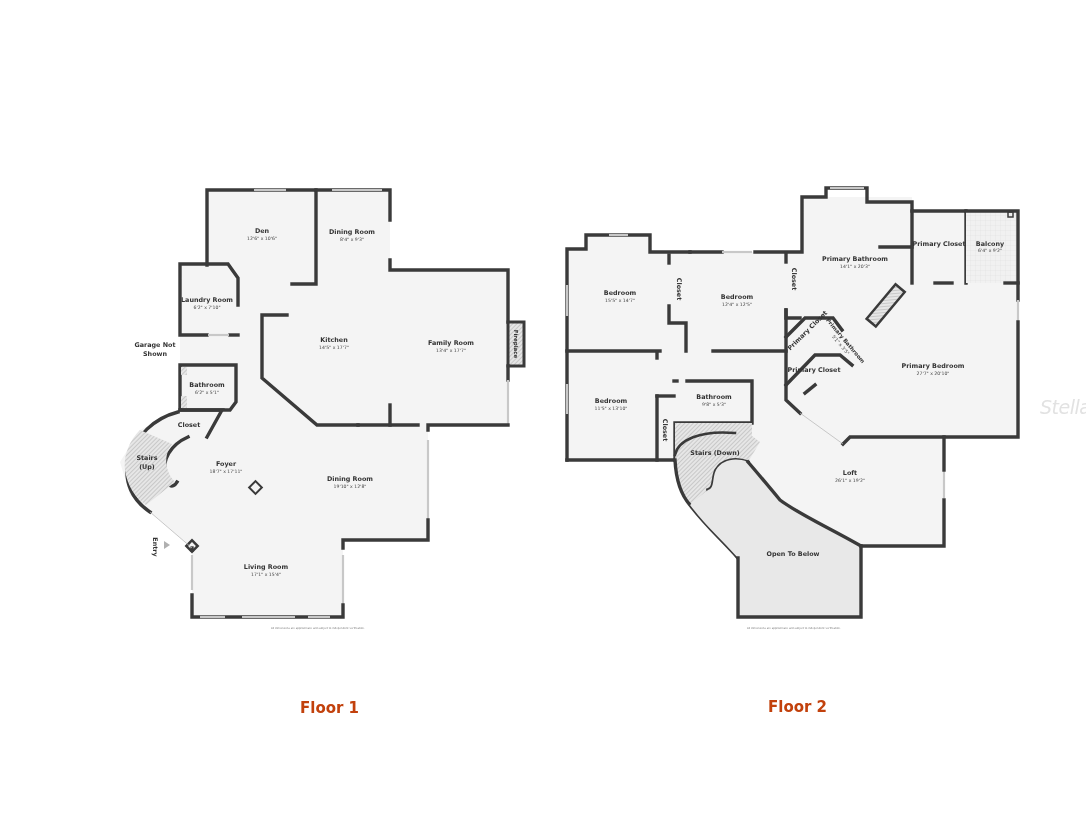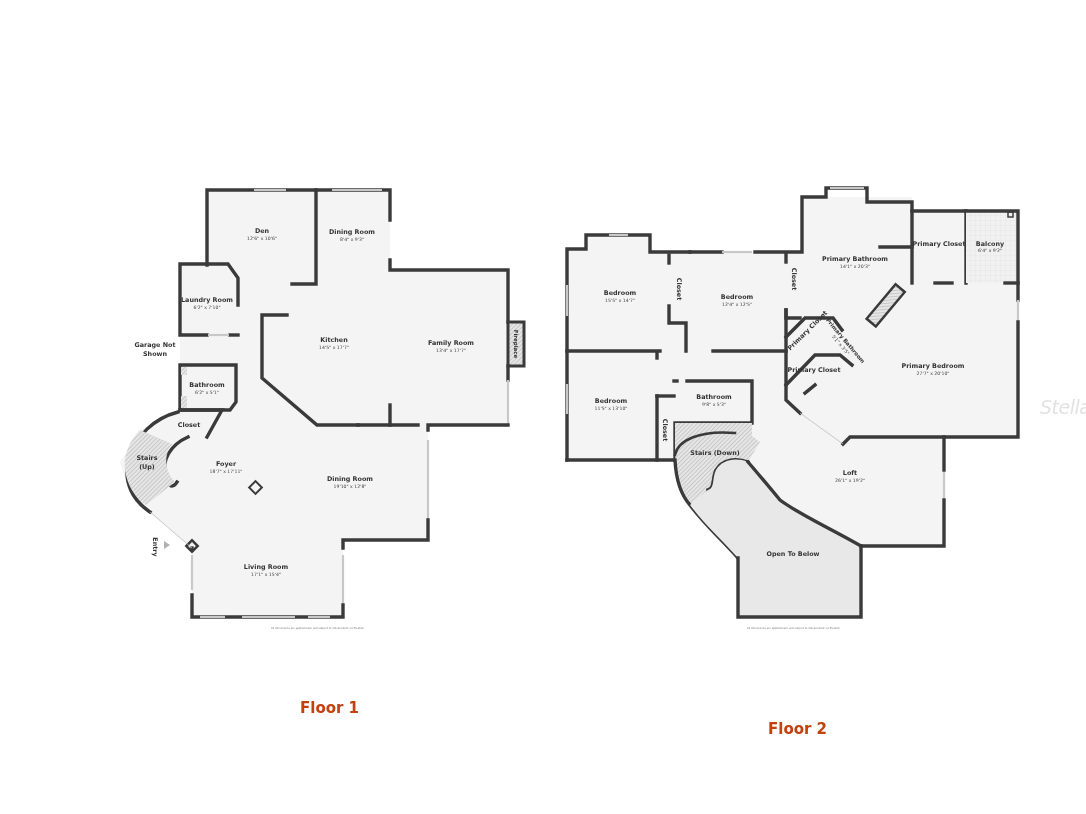--- a/index.html
+++ b/index.html
@@ -231,15 +231,15 @@
         <text class="room-dim" x="850" y="482" text-anchor="middle">26'1" x 19'2"</text>
       </g>
     <text class="room-name" x="793" y="556" text-anchor="middle">Open To Below</text>
   </g>
 </svg>
 
 <div class="disclaimer" style="left:271px; top:627px;">All dimensions are approximate and subject to independent verification.</div>
 <div class="disclaimer" style="left:747px; top:627px;">All dimensions are approximate and subject to independent verification.</div>
 
 <div class="floor-label" style="left:300px; top:699px;">Floor 1</div>
-<div class="floor-label" style="left:768px; top:720px;text-align:right;">Floor 2</div>
+<div class="floor-label" style="left:768px; top:698px;text-align:right;">Floor 2</div>
 
 <div class="watermark" style="left:1040px; top:396px;font-style:italic;">StellarMLS</div>
 
 </body></html>

